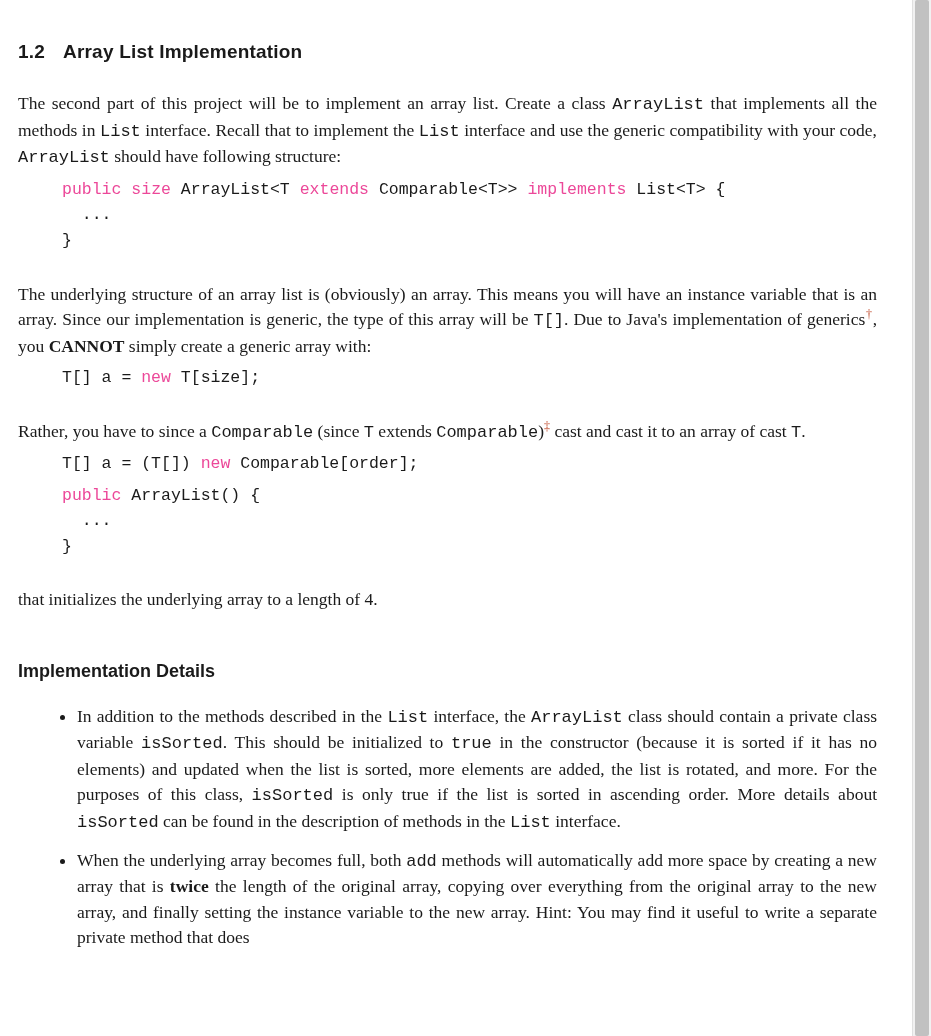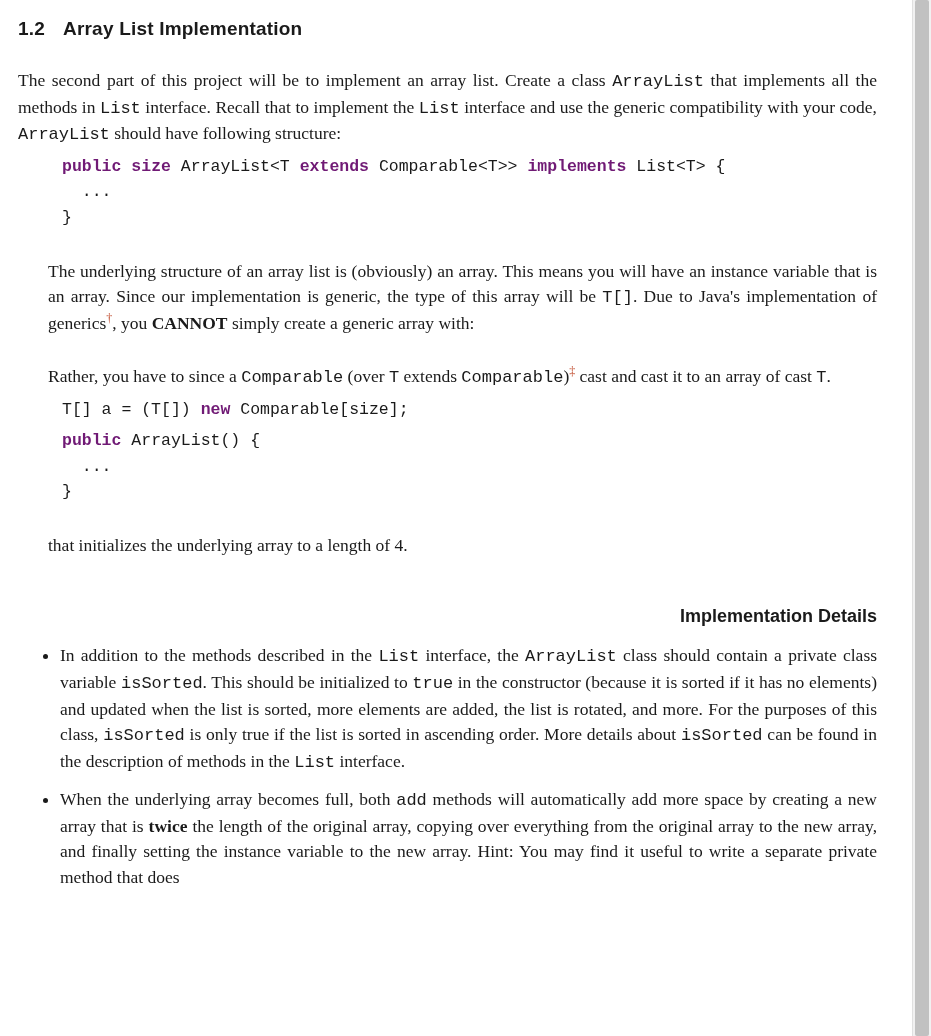--- a/index.html
+++ b/index.html
@@ -7,21 +7,21 @@
     padding: 0;
     width: 931px;
     height: 1036px;
     background: #ffffff;
     font-family: Georgia, 'Times New Roman', serif;
     color: #1a1a1a;
     overflow: hidden;
     position: relative;
   }
   .page {
-    padding: 18px 18px 0 18px;
+    padding: 41px 18px 0 18px;
     width: 895px;
     box-sizing: border-box;
   }
   .scrollbar {
     position: absolute;
     right: 0;
     top: 0;
     width: 18px;
     height: 1036px;
     background: #f1f1f1;
@@ -43,61 +43,61 @@
     margin: 0 0 28px 0;
     letter-spacing: 0.2px;
   }
   h2.section .secnum {
     margin-right: 18px;
   }
   h3.subsection {
     font-family: Arial, Helvetica, sans-serif;
     font-weight: 700;
     font-size: 18px;
-    margin: 48px 0 16px 0;
-    text-align: right;
+    margin: 48px 0 22px 0;
   }
   p.body {
     font-size: 17.5px;
     line-height: 1.45;
     margin: 0 0 2px 0;
     text-align: justify;
   }
   p.body.first { margin-top: 12px; }
-  p.body.gap { margin-top: 28px; margin-left: 30px; }
+  p.body.gap { margin-top: 28px; }
   .tt {
     font-family: 'Courier New', Courier, monospace;
     font-size: 17px;
   }
   .bold { font-weight: 700; }
   .italic { }
   .codeblock {
     font-family: 'Courier New', Courier, monospace;
     font-size: 16.5px;
     line-height: 1.55;
     white-space: pre;
     margin: 6px 0 2px 44px;
   }
-  .kw { color: #701a75; font-weight: bold; }
+  .kw { color: #ec4899; }
   .footref {
     color: #c14d2f;
     font-size: 12px;
     vertical-align: super;
     line-height: 0;
   }
   ul.details {
     list-style: disc;
     padding-left: 42px;
     margin: 0;
   }
   ul.details li {
     font-size: 17.5px;
     line-height: 1.45;
     text-align: justify;
     margin-bottom: 12px;
+    margin-left: 17px;
   }
 </style>
 </head>
 <body>
 
 <div class="page">
 
   <h2 class="section">
     <span class="secnum">1.2</span><span>Array List Implementation</span>
   </h2>
@@ -107,26 +107,27 @@
   </p>
 
   <div class="codeblock"><span class="kw">public</span> <span class="kw">size</span><span> ArrayList&lt;T </span><span class="kw">extends</span><span> Comparable&lt;T&gt;&gt; </span><span class="kw">implements</span><span> List&lt;T&gt; {</span>
 <span>  ...</span>
 <span>}</span></div>
 
   <p class="body gap">
     <span>The underlying structure of an array list is (obviously) an array.  This means you will have an instance variable that is an array. Since our implementation is generic, the type of this array will be </span><span class="tt">T[]</span><span>. Due to Java's implementation of generics</span><span class="footref">†</span><span>, you </span><span class="bold">CANNOT</span><span> simply create a generic array with:</span>
   </p>
 
+  <div class="codeblock"><span>T[] a = </span><span class="kw">new</span><span> T[size];</span></div>
 
   <p class="body gap">
-    <span>Rather, you have to since a </span><span class="tt">Comparable</span><span> (over </span><span class="tt">T</span><span> extends </span><span class="tt">Comparable</span><span>)</span><span class="footref">‡</span><span> cast and </span><span class="italic">cast</span><span> it to an array of cast </span><span class="tt">T</span><span>.</span>
+    <span>Rather, you have to since a </span><span class="tt">Comparable</span><span> (since </span><span class="tt">T</span><span> extends </span><span class="tt">Comparable</span><span>)</span><span class="footref">‡</span><span> cast and </span><span class="italic">cast</span><span> it to an array of cast </span><span class="tt">T</span><span>.</span>
   </p>
 
-  <div class="codeblock"><span>T[] a = (T[]) </span><span class="kw">new</span><span> Comparable[size];</span></div>
+  <div class="codeblock"><span>T[] a = (T[]) </span><span class="kw">new</span><span> Comparable[order];</span></div>
 
 
   <div class="codeblock"><span class="kw">public</span><span> ArrayList() {</span>
 <span>  ...</span>
 <span>}</span></div>
 
   <p class="body gap">
     <span>that initializes the underlying array to a length of 4.</span>
   </p>
 

